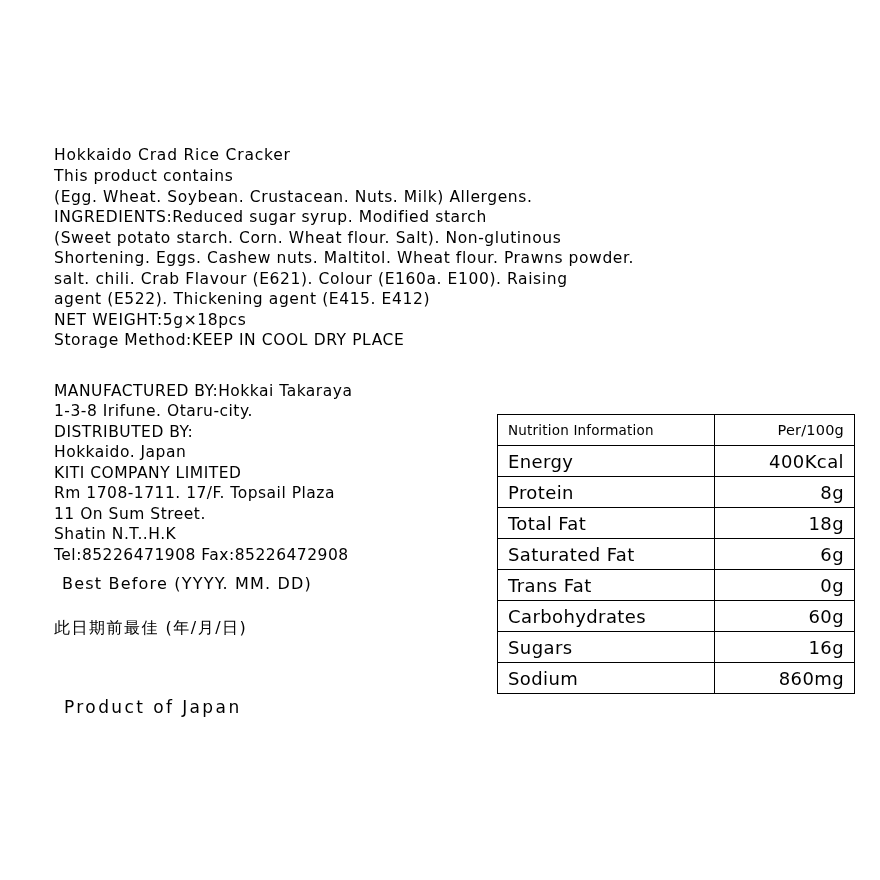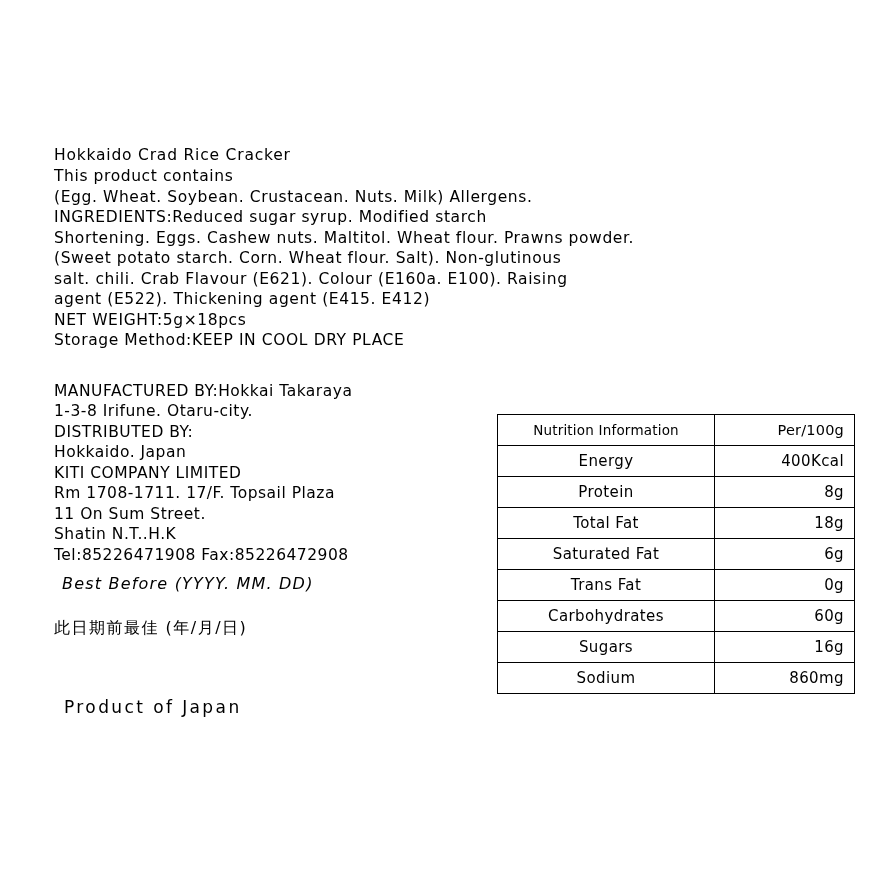--- a/index.html
+++ b/index.html
@@ -49,21 +49,20 @@
     font-size: 15.5px;
     line-height: 20.5px;
     letter-spacing: 0.5px;
     white-space: pre;
   }
   .best-before {
     font-size: 16px;
     line-height: 22px;
     letter-spacing: 1.2px;
     white-space: pre;
-    font-style: italic;
   }
   .cjk-line {
     font-size: 16px;
     line-height: 22px;
     letter-spacing: 1.5px;
     white-space: pre;
     font-family: "DejaVu Sans", sans-serif;
   }
   .product-of {
     font-size: 17px;
@@ -80,28 +79,28 @@
   }
   table.nutrition {
     border-collapse: collapse;
     width: 315px;
     table-layout: fixed;
   }
   table.nutrition td {
     border: 1.5px solid #000;
     height: 30px;
     padding: 0 10px;
-    font-size: 15px;
+    font-size: 18px;
     letter-spacing: 0.4px;
     vertical-align: middle;
     font-family: "DejaVu Sans", sans-serif;
   }
   table.nutrition td.col-label {
     width: 196px;
-    text-align: center;
+    text-align: left;
   }
   table.nutrition td.col-value {
     width: 119px;
     text-align: right;
   }
   table.nutrition tr.head td {
     font-size: 13.5px;
     letter-spacing: 0.2px;
   }
   table.nutrition tr.head td.col-value {
@@ -111,22 +110,22 @@
 </head>
 <body>
 
 <div class="label-root">
 
   <div class="left-block">
     <div class="line title-line">Hokkaido Crad Rice Cracker</div>
     <div class="line">This product contains</div>
     <div class="line">(Egg. Wheat. Soybean. Crustacean. Nuts. Milk) Allergens.</div>
     <div class="line">INGREDIENTS:Reduced sugar syrup. Modified starch</div>
+    <div class="line">(Sweet potato starch. Corn. Wheat flour. Salt). Non-glutinous</div>
     <div class="line">Shortening. Eggs. Cashew nuts. Maltitol. Wheat flour. Prawns powder.</div>
-    <div class="line">(Sweet potato starch. Corn. Wheat flour. Salt). Non-glutinous</div>
     <div class="line">salt. chili. Crab Flavour (E621). Colour (E160a. E100). Raising</div>
     <div class="line">agent (E522). Thickening agent (E415. E412)</div>
     <div class="line">NET WEIGHT:5g×18pcs</div>
     <div class="line">Storage Method:KEEP IN COOL DRY PLACE</div>
 
     <div class="gap-md"></div>
 
     <div class="addr-line">MANUFACTURED BY:Hokkai Takaraya</div>
     <div class="addr-line">1-3-8 Irifune. Otaru-city.</div>
     <div class="addr-line">DISTRIBUTED BY:</div>

